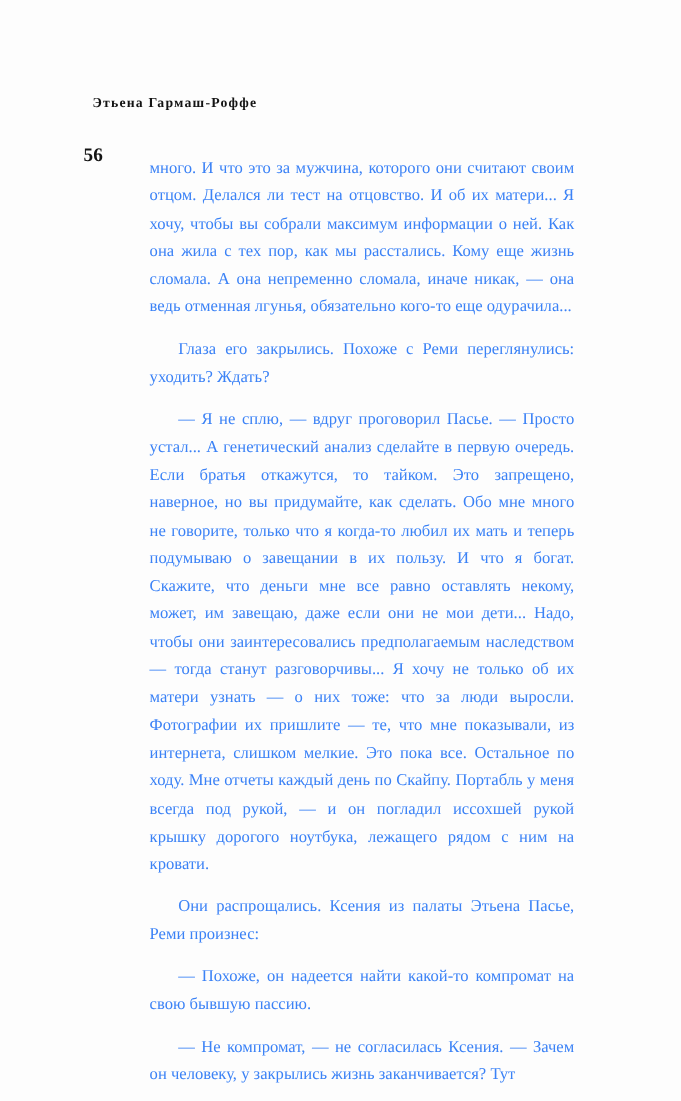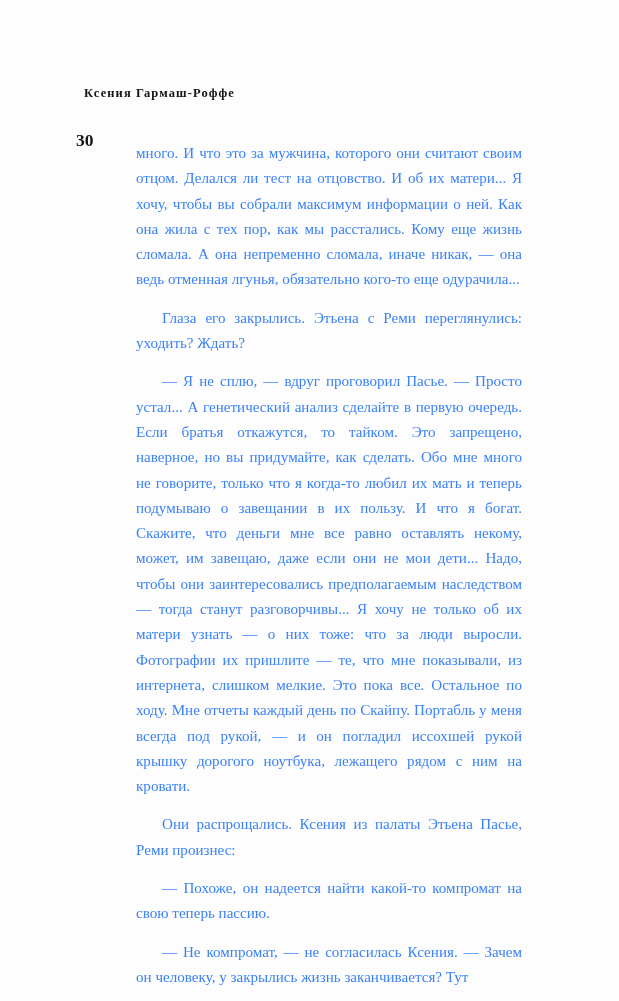--- a/index.html
+++ b/index.html
@@ -63,26 +63,26 @@
   }
   .text-column p + p {
     margin-top: 0;
   }
 </style>
 </head>
 <body>
 
 <div class="page">
 
-  <div class="running-head">Ксения Гармаш-Роффе</div>
+  <div class="running-head">Этьена Гармаш-Роффе</div>
 
-  <div class="folio">30</div>
+  <div class="folio">56</div>
 
   <div class="text-column">
     <p>много. И что это за мужчина, которого они считают своим отцом. Делался ли тест на отцовство. И об их матери... Я хочу, чтобы вы собрали максимум информации о ней. Как она жила с тех пор, как мы расстались. Кому еще жизнь сломала. А она непременно сломала, иначе никак, — она ведь отменная лгунья, обязательно кого-то еще одурачила...</p>
-    <p class="indent">Глаза его закрылись. Этьена с Реми переглянулись: уходить? Ждать?</p>
+    <p class="indent">Глаза его закрылись. Похоже с Реми переглянулись: уходить? Ждать?</p>
     <p class="indent">— Я не сплю, — вдруг проговорил Пасье. — Просто устал... А генетический анализ сделайте в первую очередь. Если братья откажутся, то тайком. Это запрещено, наверное, но вы придумайте, как сделать. Обо мне много не говорите, только что я когда-то любил их мать и теперь подумываю о завещании в их пользу. И что я богат. Скажите, что деньги мне все равно оставлять некому, может, им завещаю, даже если они не мои дети... Надо, чтобы они заинтересовались предполагаемым наследством — тогда станут разговорчивы... Я хочу не только об их матери узнать — о них тоже: что за люди выросли. Фотографии их пришлите — те, что мне показывали, из интернета, слишком мелкие. Это пока все. Остальное по ходу. Мне отчеты каждый день по Скайпу. Портабль у меня всегда под рукой, — и он погладил иссохшей рукой крышку дорогого ноутбука, лежащего рядом с ним на кровати.</p>
     <p class="indent">Они распрощались. Ксения из палаты Этьена Пасье, Реми произнес:</p>
-    <p class="indent">— Похоже, он надеется найти какой-то компромат на свою теперь пассию.</p>
+    <p class="indent">— Похоже, он надеется найти какой-то компромат на свою бывшую пассию.</p>
     <p class="indent">— Не компромат, — не согласилась Ксения. — Зачем он человеку, у закрылись жизнь заканчивается? Тут</p>
   </div>
 
 </div>
 
 </body></html>

